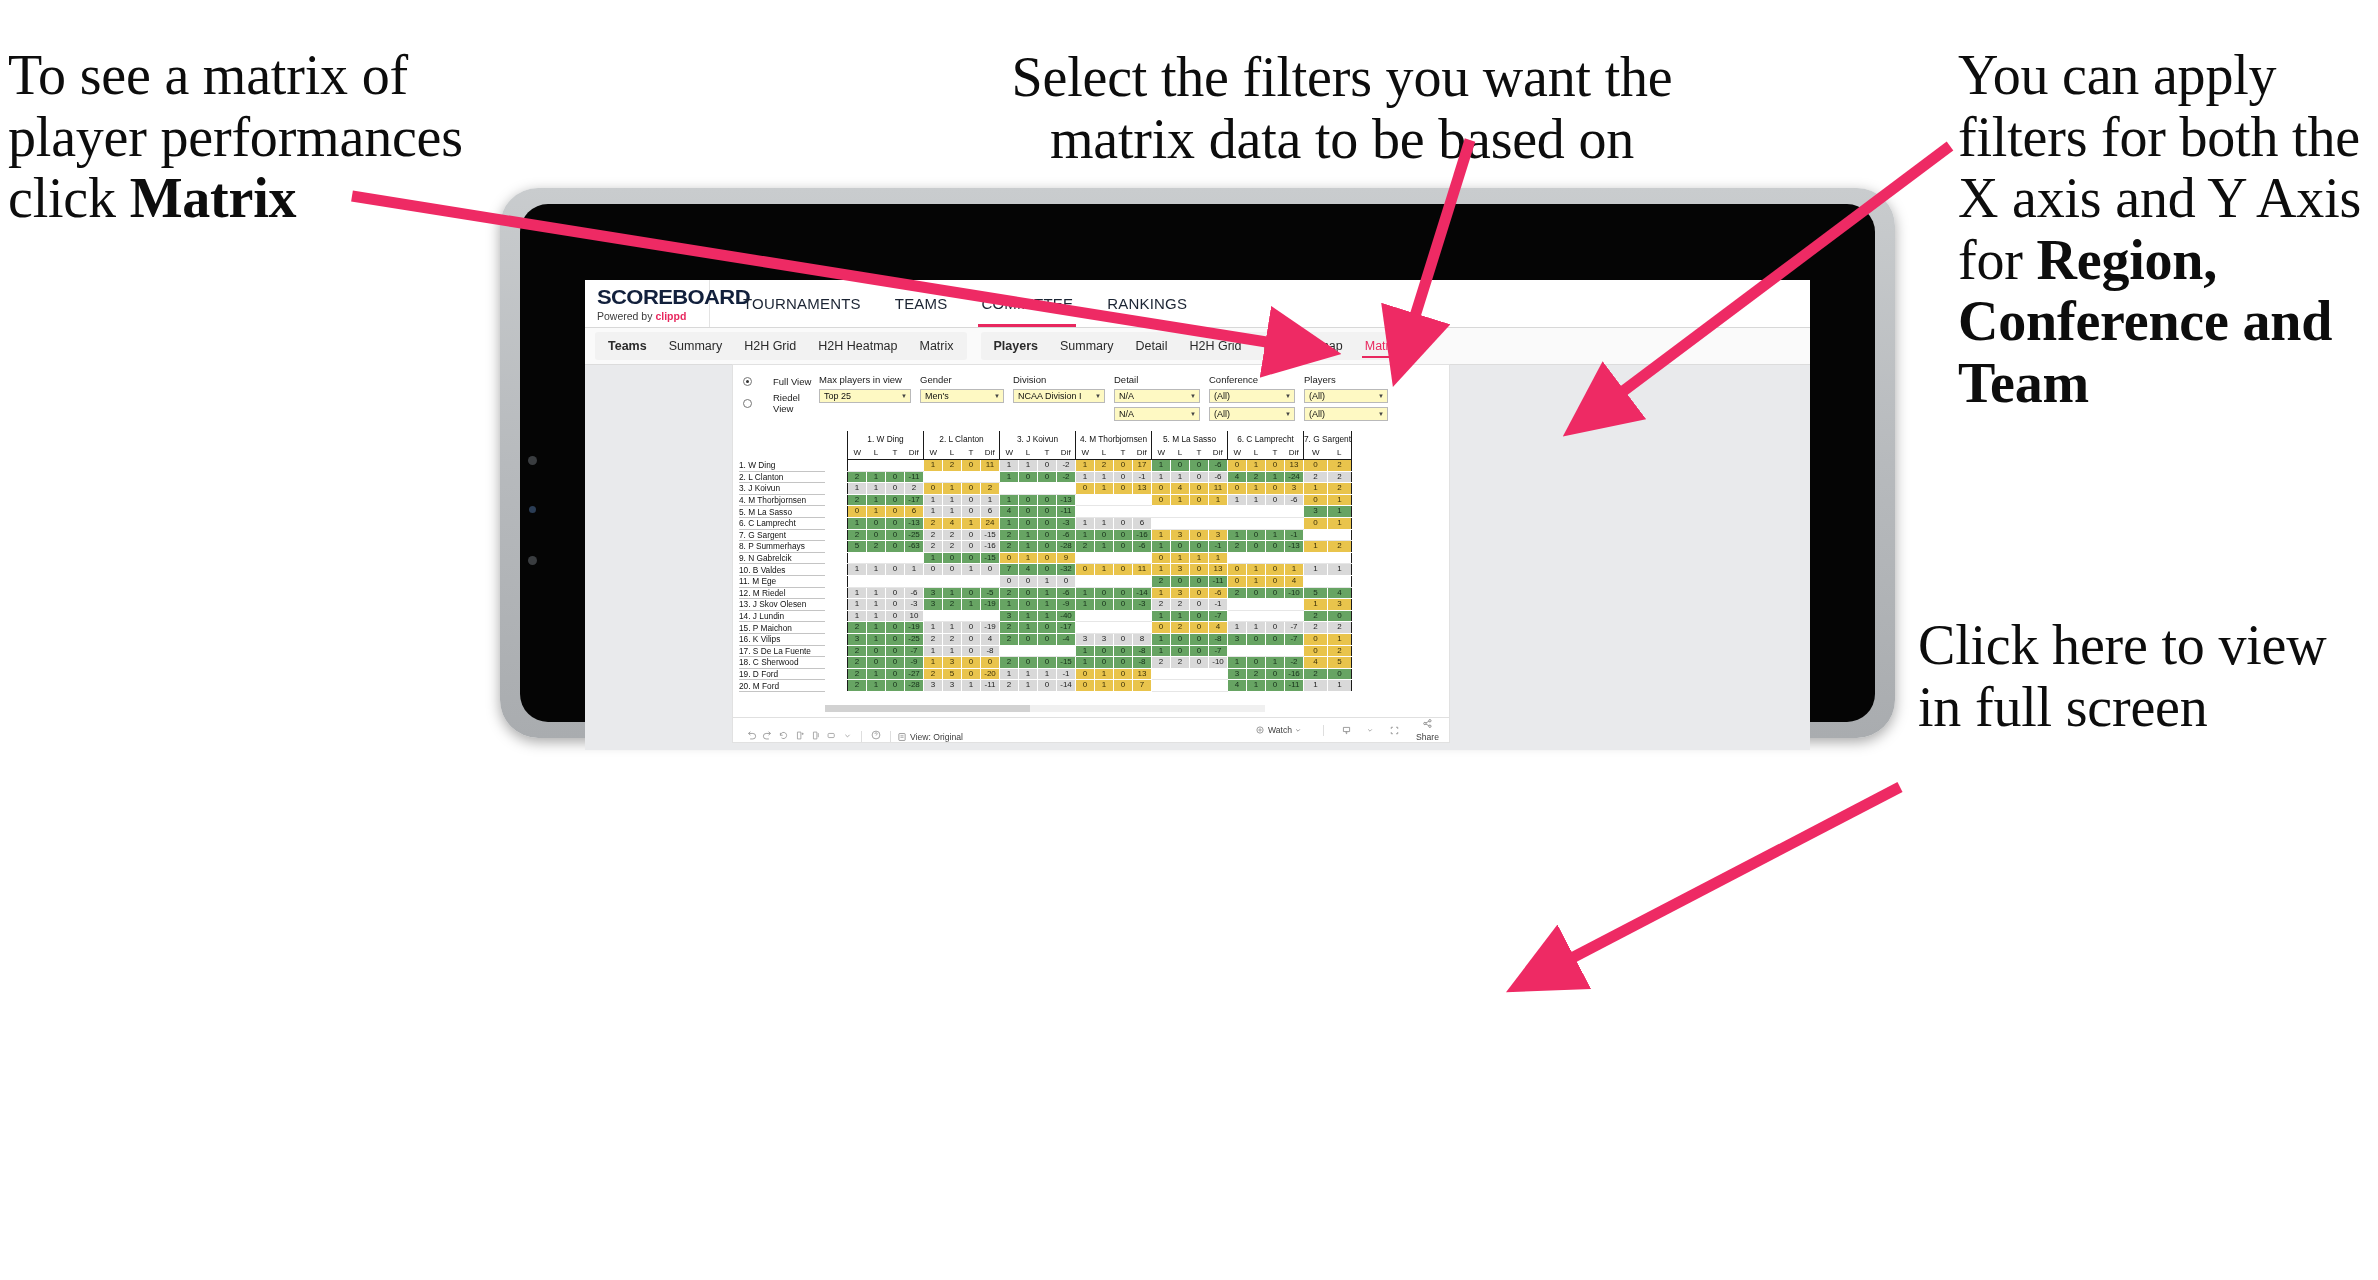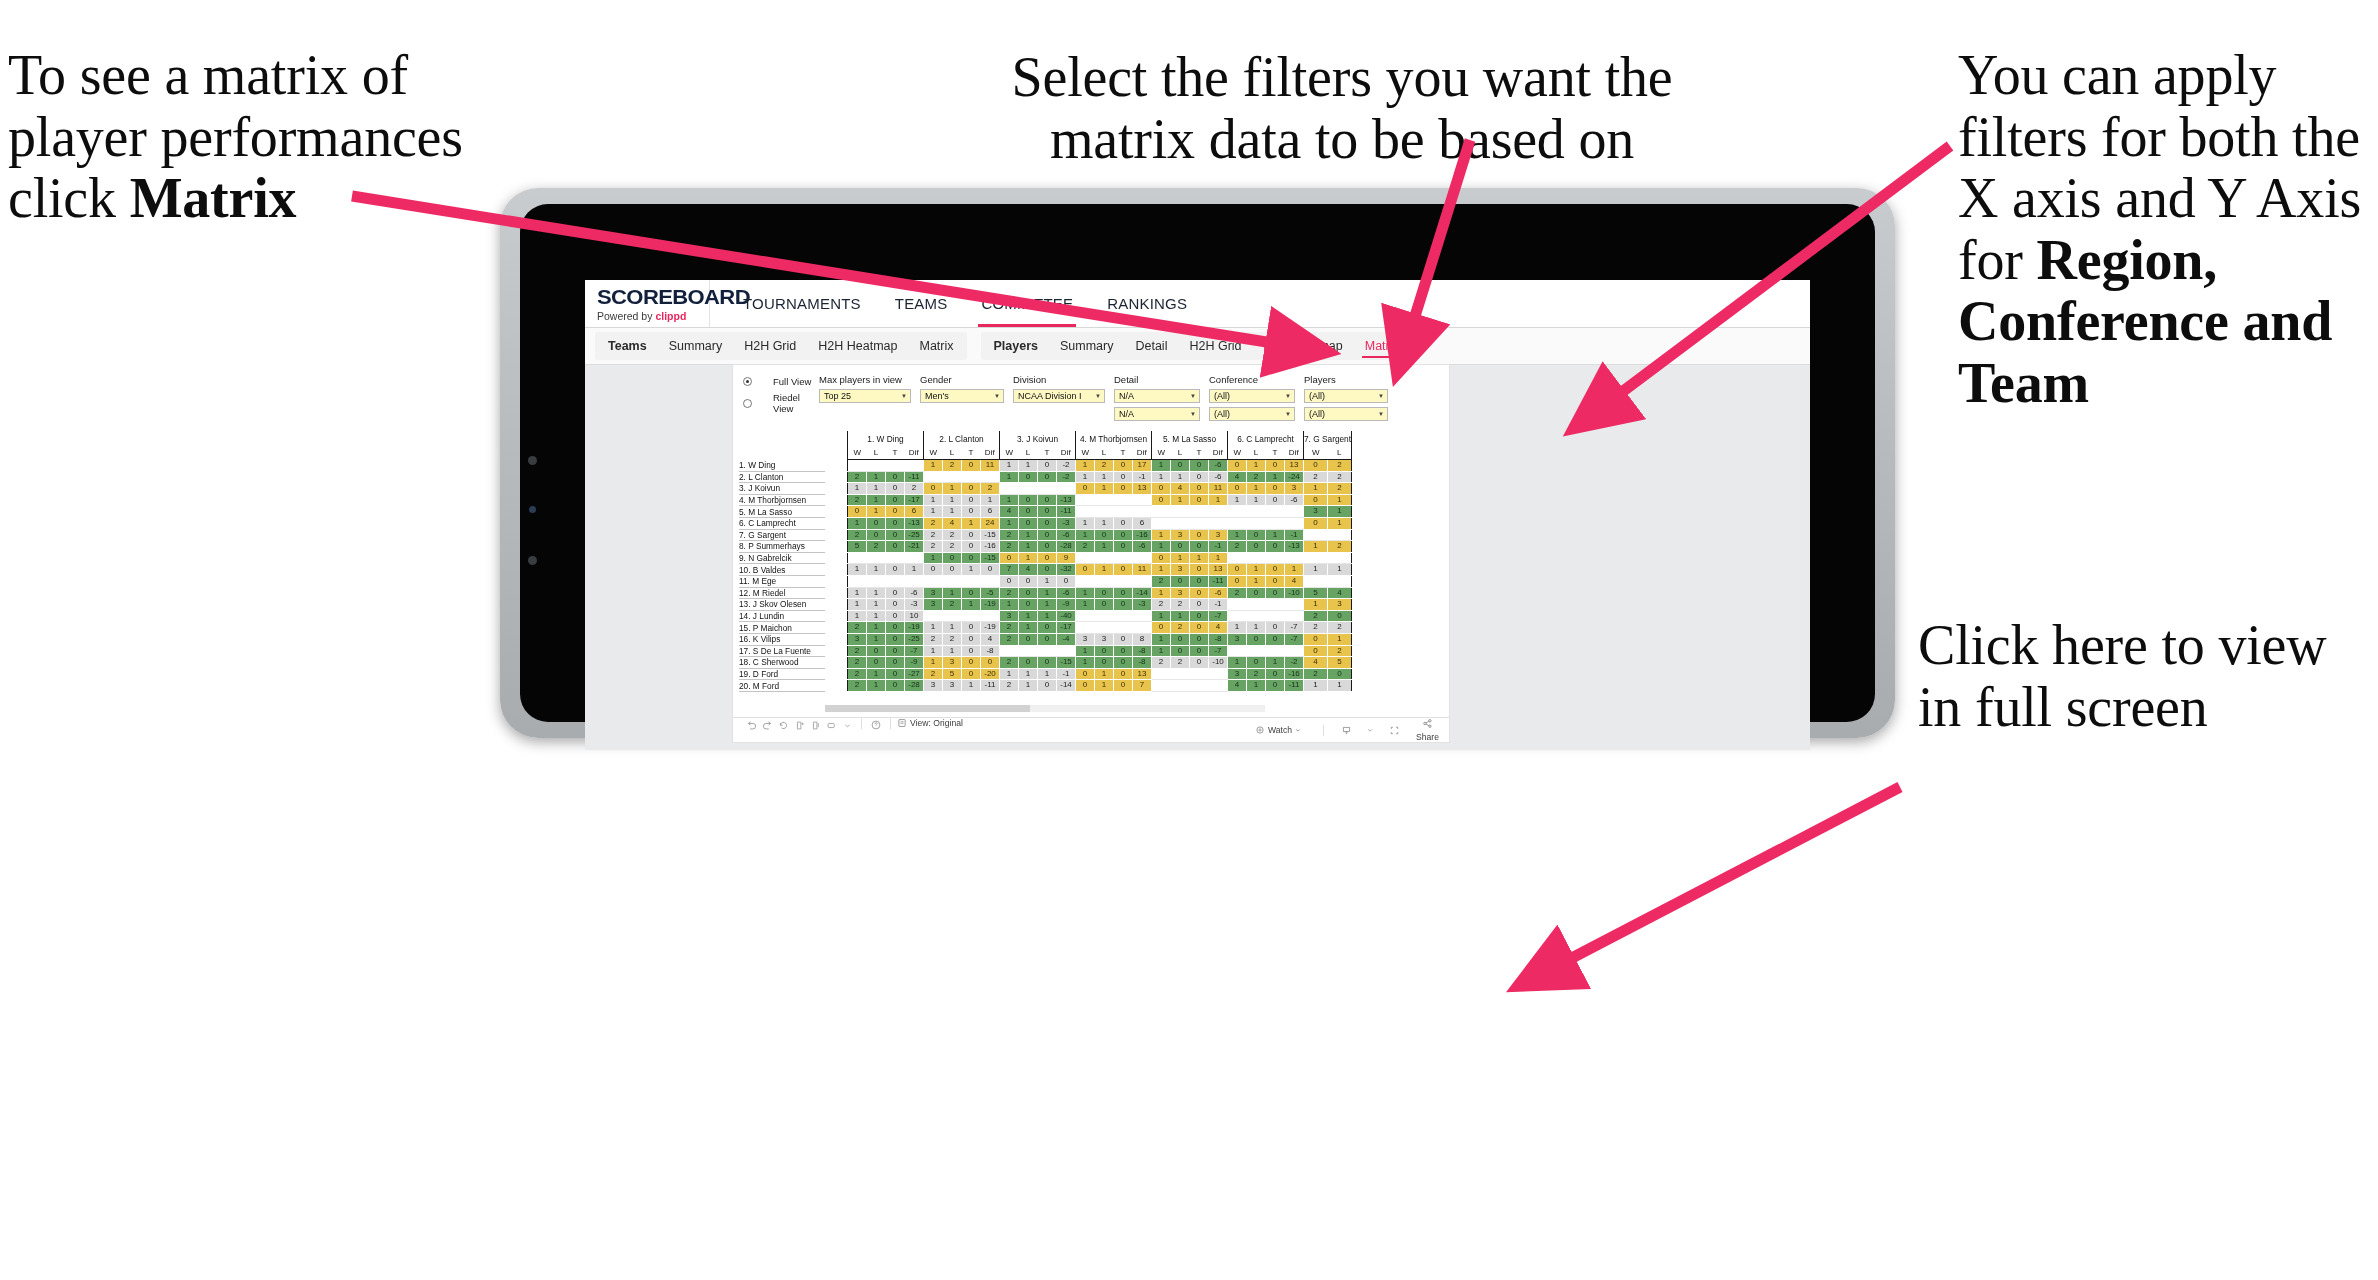--- a/index.html
+++ b/index.html
@@ -173,21 +173,21 @@
   td.n{background:#d9d9d9;color:#1c1c1c;}
   td.e{background:#ffffff;border-bottom:1px solid #e6e6e6;}
   
   .hscroll{
     position:absolute;left:92px;bottom:30px;width:440px;height:7px;background:#f0f0f0;
   }
   .hscroll .thumb{width:205px;height:7px;background:#d2d2d2;}
   
   .viztoolbar{
     position:absolute;left:0;right:0;bottom:0;height:24px;background:#fff;
-    border-top:1px solid #e0e0e0;display:flex;align-items:flex-start;padding:0 10px;
+    border-top:1px solid #e0e0e0;display:flex;align-items:flex-end;padding:0 10px;
     font-size:8.6px;color:#4a4a4a;
   }
   .tb-ico{width:16px;height:14px;display:flex;align-items:center;justify-content:center;color:#9a9a9a;font-size:11px;cursor:pointer;}
   .tb-div{width:1px;height:11px;background:#dedede;margin:0 6px;}
   .tb-txt{display:flex;align-items:center;gap:3px;color:#3d3d3d;font-size:8.6px;cursor:pointer;}
   .tb-right{margin-left:auto;display:flex;align-items:center;gap:8px;}
   svg.ic{display:block;}
 </style>
 </head>
 <body>
@@ -566,21 +566,21 @@
                 <td class="cell g">-1</td>
                 <td class="cell e first"></td>
                 <td class="cell e lastcol"></td>
               </tr>
               <tr>
                 <td class="rowname">8. P Summerhays</td>
                 <td class="spacer"></td>
                 <td class="cell g first">5</td>
                 <td class="cell g">2</td>
                 <td class="cell g">0</td>
-                <td class="cell g">-21</td>
+                <td class="cell g">-63</td>
                 <td class="cell n first">2</td>
                 <td class="cell n">2</td>
                 <td class="cell n">0</td>
                 <td class="cell n">-16</td>
                 <td class="cell g first">2</td>
                 <td class="cell g">1</td>
                 <td class="cell g">0</td>
                 <td class="cell g">-28</td>
                 <td class="cell g first">2</td>
                 <td class="cell g">1</td>

